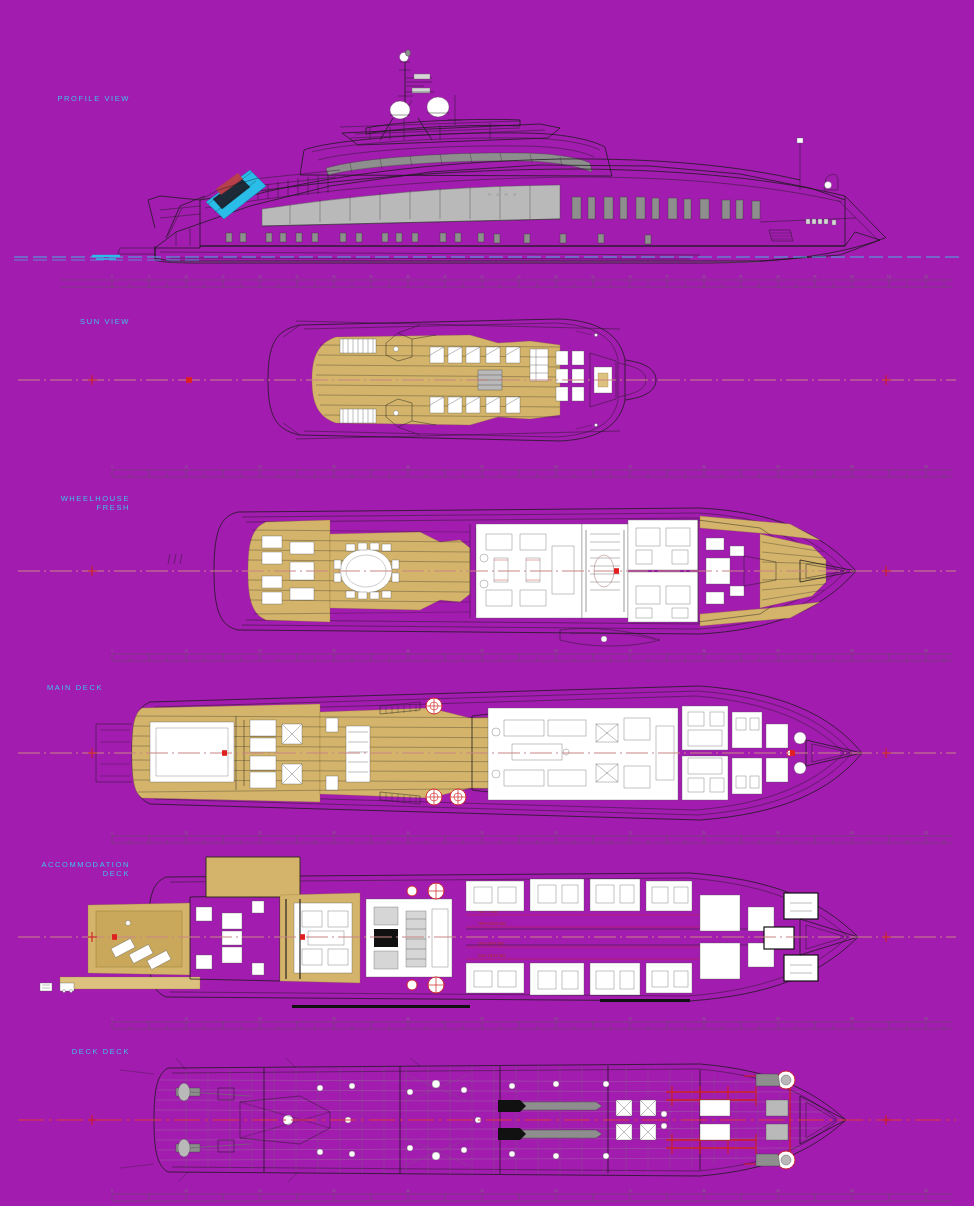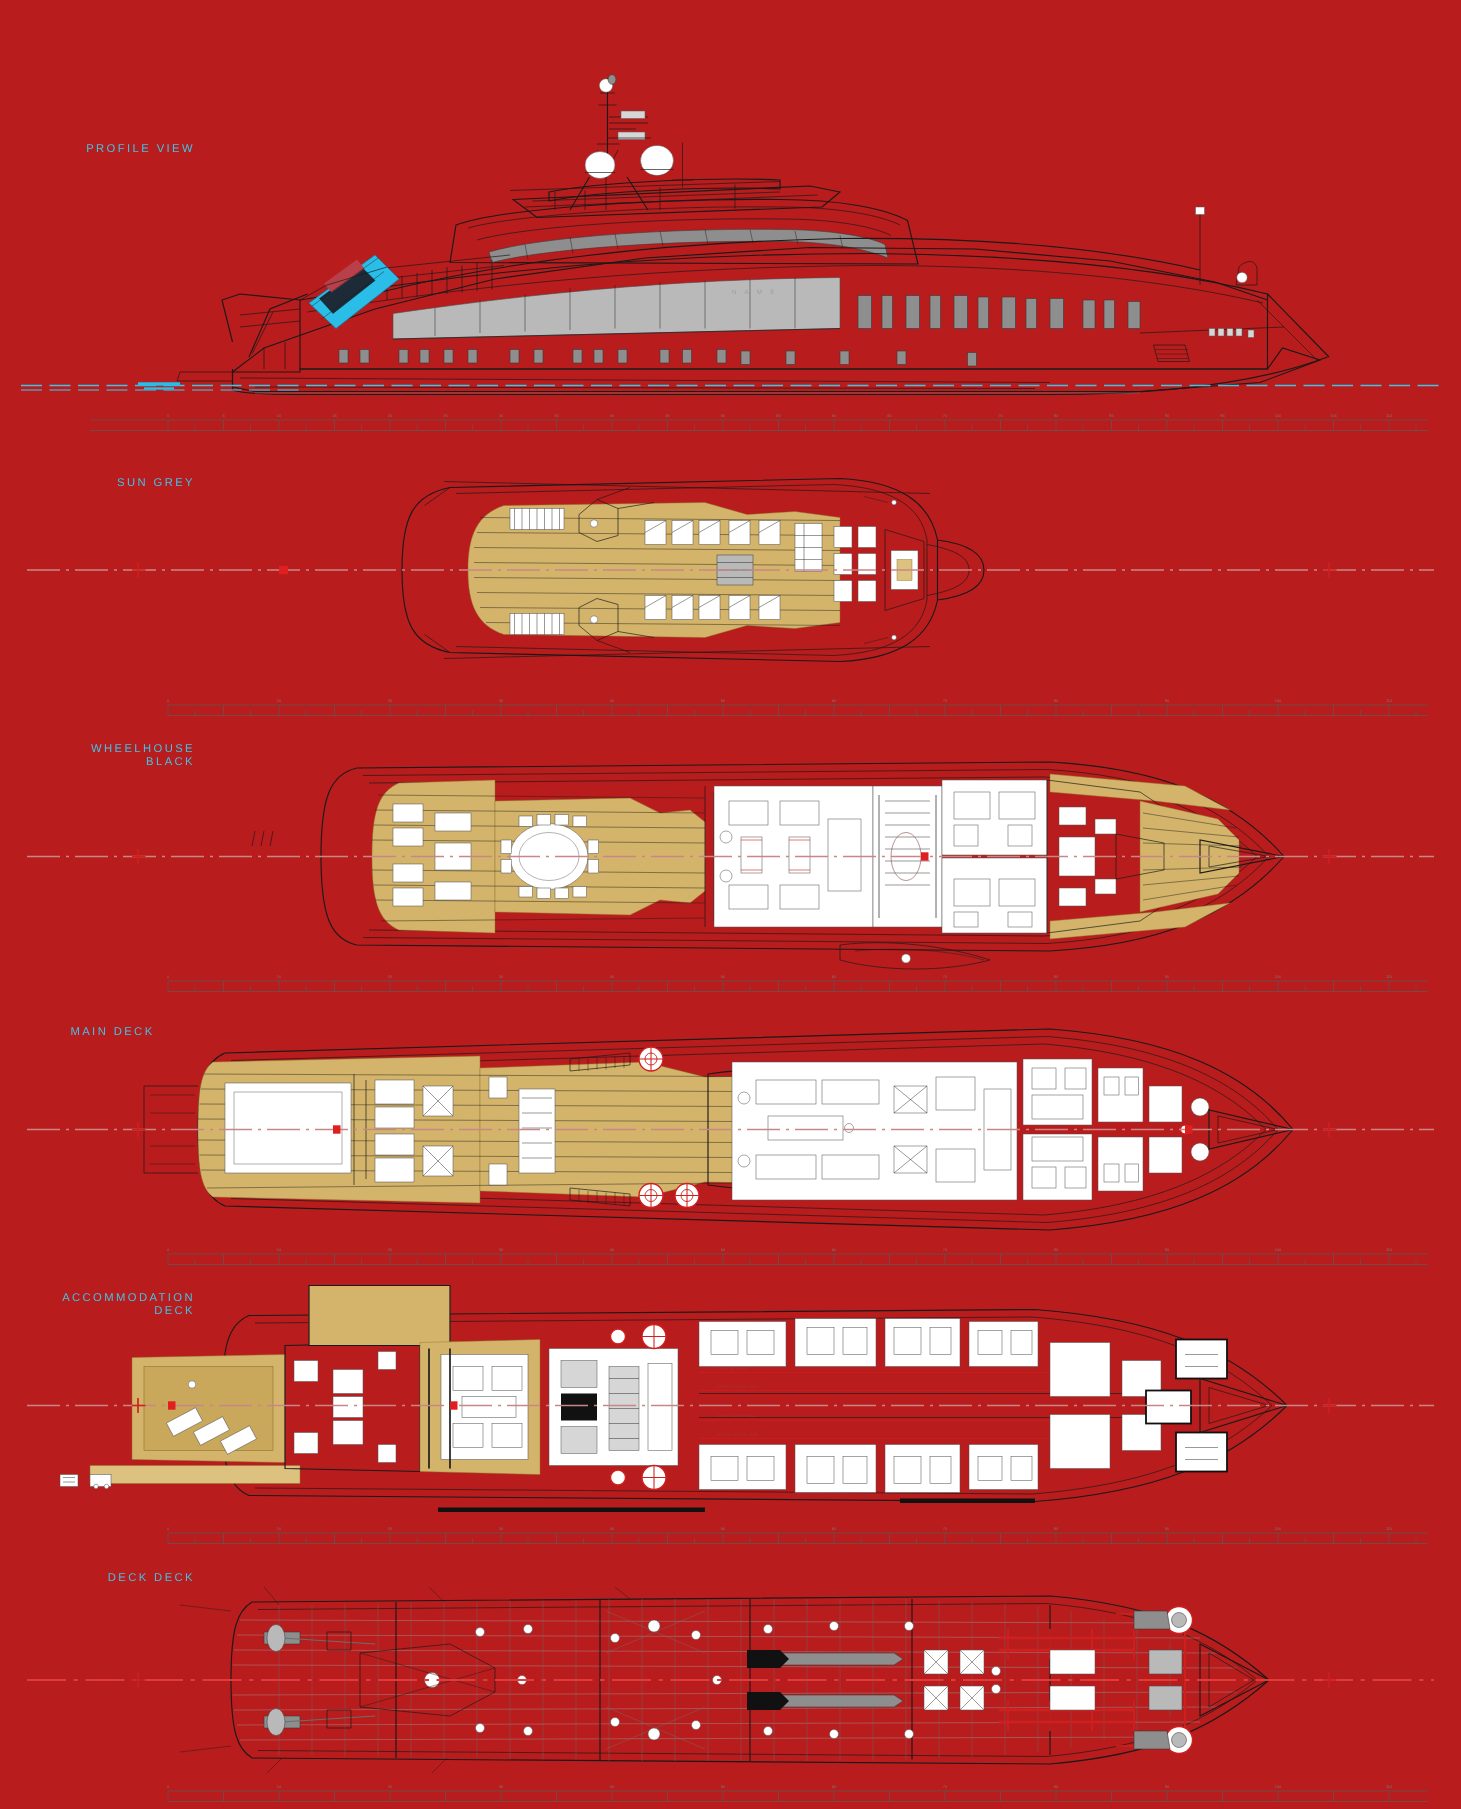--- a/index.html
+++ b/index.html
@@ -1,19 +1,19 @@
 <!DOCTYPE html>
 <html><head>
 <meta charset="utf-8">
 <title>General Arrangement</title>
 <style>
   html,body{margin:0;padding:0;background:#ffffff;}
   body{width:974px;height:1206px;position:relative;overflow:hidden;
        font-family:"Liberation Sans",sans-serif;}
-  .sheet{position:absolute;inset:0;background:#b91c1c;}
+  .sheet{position:absolute;inset:0;background:#a21caf;}
 
   .view{position:absolute;left:0;width:974px;}
 
   .vlabel{position:absolute;color:#3fc4e8;font-size:7.5px;letter-spacing:1.6px;
           font-family:"Liberation Sans",sans-serif;white-space:pre-line;
           line-height:9px;text-align:right;font-weight:400;}
 
   svg{display:block;overflow:visible;}
   .ln{fill:none;stroke:#1a1a1a;}
   .thin{stroke-width:.45;}
@@ -269,21 +269,21 @@
       <text x="778" y="6">90</text>
           <text x="815" y="6">95</text>
           <text x="852" y="6">100</text>
       <text x="889" y="6">105</text>
           <text x="926" y="6">110</text>
     </g>
     <path class="rulerline" d="M60 8 L112 8 M60 15 L112 15"></path>
   </svg>
   </div>
 
-  <div class="vlabel" style="left:20px;top:317px;width:110px;">SUN  GREY</div>
+  <div class="vlabel" style="left:20px;top:317px;width:110px;">SUN  VIEW</div>
 
   <div class="view" style="top:305px;height:150px;">
   <svg width="974" height="150" viewBox="0 0 974 150">
 
     <path class="ln med" d="M300 20 L560 14 C600 16 620 30 625 55 L625 95 C620 120 600 134 560 136 L300 130 C275 125 268 110 268 75 C268 40 275 25 300 20 Z" fill="#ffffff"></path>
     <path class="ln thin" d="M304 24 L556 18 C594 20 614 32 618 55 L618 95 C614 118 594 130 556 132 L304 126"></path>
 
     <path class="ln thin" d="M296 16 L620 24 M296 134 L620 126"></path>
     <path class="ln thin" d="M283 32 L300 20 M283 118 L300 130"></path>
 
@@ -414,21 +414,21 @@
           <text x="630" y="4">70</text>
           <text x="704" y="4">80</text>
       <text x="778" y="4">90</text>
           <text x="852" y="4">100</text>
           <text x="926" y="4">110</text>
     </g>
   </svg>
   </div>
 
   <div class="vlabel" style="left:20px;top:494px;width:110px;">WHEELHOUSE
-BLACK</div>
+FRESH</div>
 
   <div class="view" style="top:490px;height:165px;">
   <svg width="974" height="165" viewBox="0 0 974 165">
 
     <path class="ln med" d="M238 22 L700 18 C770 22 820 40 856 81 C820 122 770 140 700 144 L238 140 C220 136 214 120 214 81 C214 42 220 26 238 22 Z" fill="#ffffff"></path>
     <path class="ln thin" d="M242 27 L698 23 C764 27 812 44 846 81 C812 118 764 135 698 139 L242 135"></path>
     <path class="ln thin" d="M246 32 L696 28 C758 32 804 48 838 81 C804 114 758 130 696 134 L246 130"></path>
 
     <path class="teak" d="M266 32 L330 30 L330 132 L266 130 C252 124 248 110 248 81 C248 52 252 38 266 32 Z"></path>
     <path class="teak" d="M330 44 L420 42 L440 52 L460 50 L470 58 L470 104 L460 112 L440 110 L420 120 L330 118 Z"></path>

